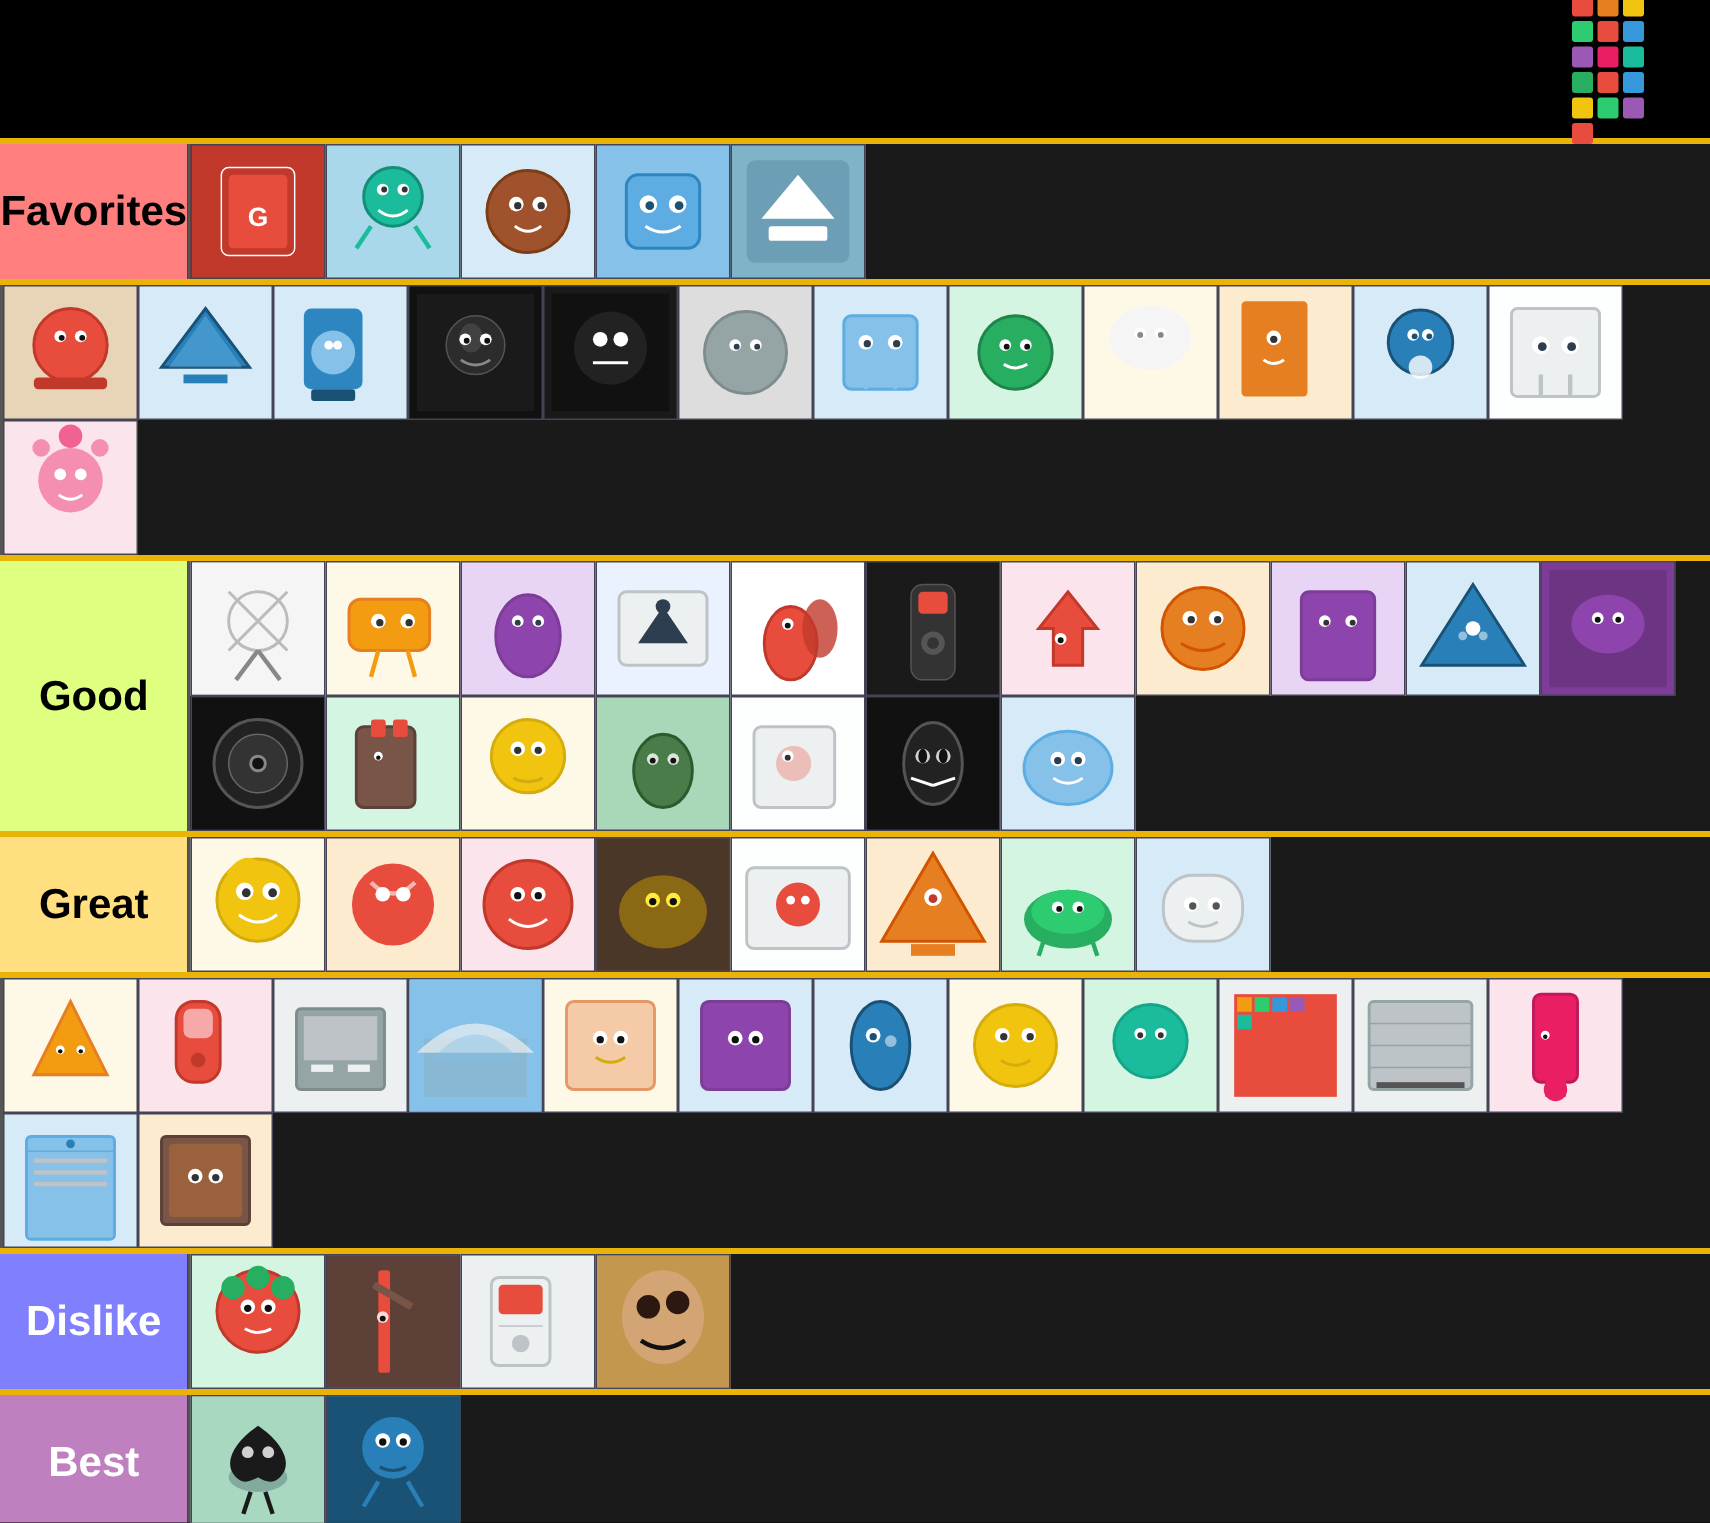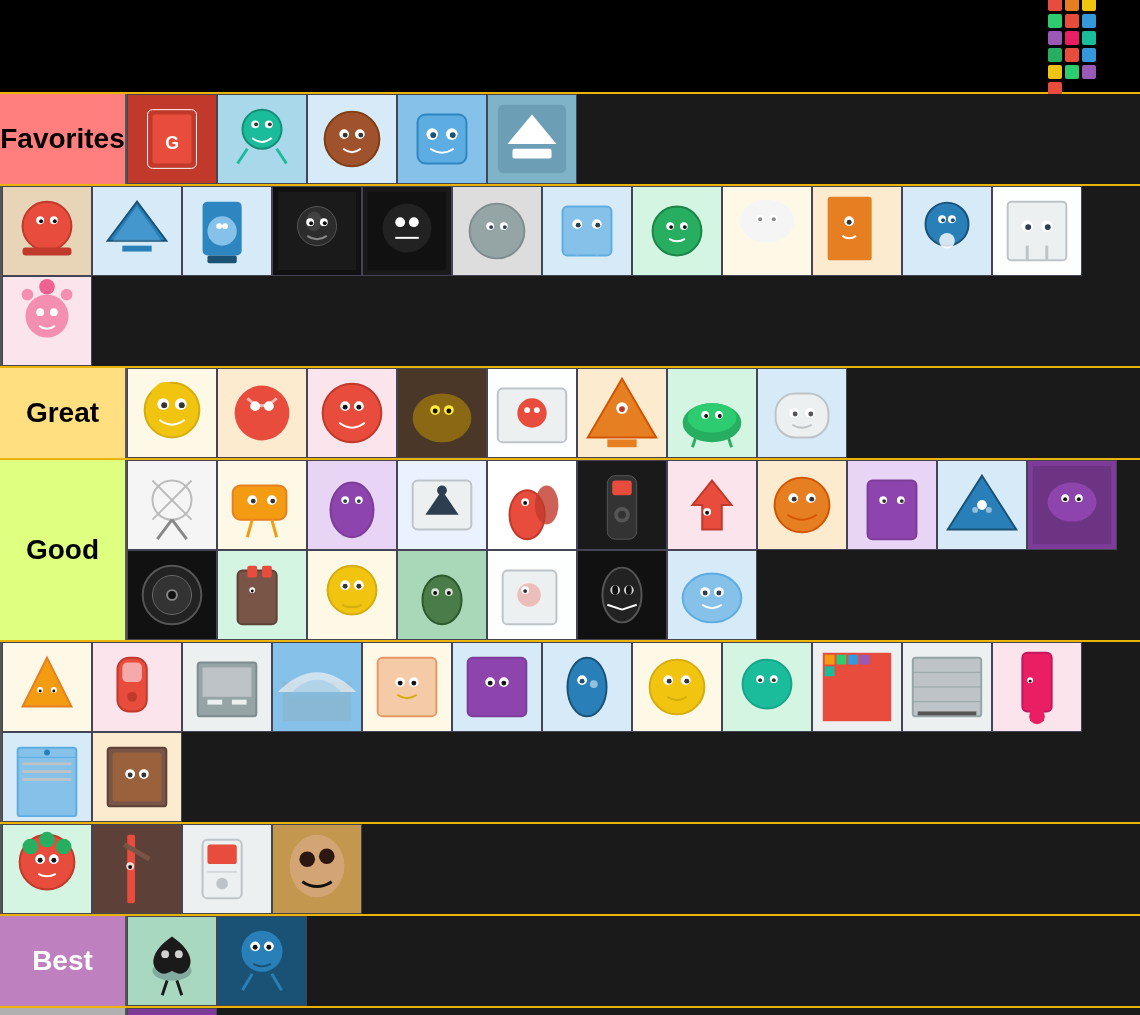--- a/index.html
+++ b/index.html
@@ -24,21 +24,21 @@
     }
 
     .header-logo {
       margin-left: auto;
       display: flex;
       align-items: center;
     }
 
     .tier-row {
       display: flex;
-      border-top: 2px solid #eab308;
+      border-top: 4px solid #eab308;
     }
 
     .tier-label {
       width: 125px;
       min-width: 125px;
       display: flex;
       align-items: center;
       justify-content: center;
       font-size: 28px;
       font-weight: bold;
@@ -324,20 +324,192 @@
             <circle cx="65" cy="18" r="6" fill="#f48fb1"></circle>
             <circle cx="38" cy="36" r="4" fill="white"></circle>
             <circle cx="52" cy="36" r="4" fill="white"></circle>
             <path d="M37 50 Q45 56 53 50" stroke="white" stroke-width="2" fill="none"></path>
           </svg>
         </div>
     </div>
   </div>
 
   <div class="tier-row">
+    <div class="tier-label good-label">Good</div>
+    <div class="tier-items">
+
+      <div class="item-box" style="background:#fff;">
+          <svg viewBox="0 0 90 90" width="90" height="90">
+            <rect x="0" y="0" width="90" height="90" fill="#f5f5f5"></rect>
+            <circle cx="45" cy="40" r="20" fill="none" stroke="#bbb" stroke-width="2"></circle>
+            <line x1="25" y1="20" x2="65" y2="60" stroke="#bbb" stroke-width="2"></line>
+            <line x1="65" y1="20" x2="25" y2="60" stroke="#bbb" stroke-width="2"></line>
+            <line x1="45" y1="60" x2="30" y2="80" stroke="#888" stroke-width="3"></line>
+            <line x1="45" y1="60" x2="60" y2="80" stroke="#888" stroke-width="3"></line>
+          </svg>
+        </div>
+      <div class="item-box" style="background:#fef9e7;">
+          <svg viewBox="0 0 90 90" width="90" height="90">
+            <rect x="15" y="25" width="55" height="35" rx="8" fill="#f39c12" stroke="#e67e22" stroke-width="2"></rect>
+            <circle cx="35" cy="40" r="5" fill="white"></circle>
+            <circle cx="55" cy="40" r="5" fill="white"></circle>
+            <circle cx="36" cy="41" r="2.5" fill="#333"></circle>
+            <circle cx="56" cy="41" r="2.5" fill="#333"></circle>
+            <line x1="35" y1="60" x2="30" y2="78" stroke="#f39c12" stroke-width="3"></line>
+            <line x1="55" y1="60" x2="60" y2="78" stroke="#f39c12" stroke-width="3"></line>
+          </svg>
+        </div>
+      <div class="item-box" style="background:#e8d5f5;">
+          <svg viewBox="0 0 90 90" width="90" height="90">
+            <ellipse cx="45" cy="50" rx="22" ry="28" fill="#8e44ad" stroke="#7d3c98" stroke-width="2"></ellipse>
+            <circle cx="38" cy="40" r="4" fill="white"></circle>
+            <circle cx="52" cy="40" r="4" fill="white"></circle>
+            <circle cx="38" cy="41" r="2" fill="#2c3e50"></circle>
+            <circle cx="52" cy="41" r="2" fill="#2c3e50"></circle>
+          </svg>
+        </div>
+      <div class="item-box" style="background:#eaf2ff;">
+          <svg viewBox="0 0 90 90" width="90" height="90">
+            <rect x="15" y="20" width="60" height="50" rx="5" fill="#ecf0f1" stroke="#bdc3c7" stroke-width="2"></rect>
+            <polygon points="45,30 62,55 28,55" fill="#2c3e50"></polygon>
+            <circle cx="45" cy="30" r="5" fill="#2c3e50"></circle>
+          </svg>
+        </div>
+      <div class="item-box" style="background:#fff;">
+          <svg viewBox="0 0 90 90" width="90" height="90">
+            <ellipse cx="40" cy="55" rx="18" ry="25" fill="#e74c3c" stroke="#c0392b" stroke-width="2"></ellipse>
+            <ellipse cx="60" cy="45" rx="12" ry="20" fill="#c0392b" opacity="0.8"></ellipse>
+            <circle cx="38" cy="42" r="4" fill="white"></circle>
+            <circle cx="38" cy="43" r="2" fill="#111"></circle>
+          </svg>
+        </div>
+      <div class="item-box" style="background:#1a1a1a;">
+          <svg viewBox="0 0 90 90" width="90" height="90">
+            <rect x="5" y="5" width="80" height="80" fill="#1a1a1a"></rect>
+            <rect x="30" y="15" width="30" height="65" rx="8" fill="#333" stroke="#555" stroke-width="1"></rect>
+            <rect x="35" y="20" width="20" height="15" rx="3" fill="#e74c3c"></rect>
+            <circle cx="45" cy="55" r="8" fill="#555"></circle>
+            <circle cx="45" cy="55" r="4" fill="#333"></circle>
+          </svg>
+        </div>
+      <div class="item-box" style="background:#fce4ec;">
+          <svg viewBox="0 0 90 90" width="90" height="90">
+            <path d="M45 20 L65 45 L55 45 L55 70 L35 70 L35 45 L25 45 Z" fill="#e74c3c" stroke="#c0392b" stroke-width="2"></path>
+            <circle cx="40" cy="52" r="4" fill="white"></circle>
+            <circle cx="40" cy="53" r="2" fill="#111"></circle>
+          </svg>
+        </div>
+      <div class="item-box" style="background:#fdebd0;">
+          <svg viewBox="0 0 90 90" width="90" height="90">
+            <circle cx="45" cy="45" r="28" fill="#e67e22" stroke="#d35400" stroke-width="2"></circle>
+            <circle cx="36" cy="38" r="5" fill="white"></circle>
+            <circle cx="54" cy="38" r="5" fill="white"></circle>
+            <circle cx="37" cy="39" r="2.5" fill="#333"></circle>
+            <circle cx="55" cy="39" r="2.5" fill="#333"></circle>
+            <path d="M30 55 Q45 65 60 55" stroke="#d35400" stroke-width="2" fill="none"></path>
+          </svg>
+        </div>
+      <div class="item-box" style="background:#e8d5f5;">
+          <svg viewBox="0 0 90 90" width="90" height="90">
+            <rect x="20" y="20" width="50" height="60" rx="5" fill="#8e44ad" stroke="#7d3c98" stroke-width="2"></rect>
+            <circle cx="36" cy="40" r="4" fill="white"></circle>
+            <circle cx="54" cy="40" r="4" fill="white"></circle>
+            <circle cx="37" cy="41" r="2" fill="#333"></circle>
+            <circle cx="55" cy="41" r="2" fill="#333"></circle>
+          </svg>
+        </div>
+      <div class="item-box" style="background:#d6eaf8;">
+          <svg viewBox="0 0 90 90" width="90" height="90">
+            <polygon points="45,15 80,70 10,70" fill="#2980b9" stroke="#1a5276" stroke-width="2"></polygon>
+            <circle cx="45" cy="45" r="5" fill="white"></circle>
+            <circle cx="38" cy="50" r="3" fill="white" opacity="0.5"></circle>
+            <circle cx="52" cy="50" r="3" fill="white" opacity="0.5"></circle>
+          </svg>
+        </div>
+      <div class="item-box" style="background:#7d3c98;">
+          <svg viewBox="0 0 90 90" width="90" height="90">
+            <rect x="5" y="5" width="80" height="80" fill="#6c3483"></rect>
+            <ellipse cx="45" cy="42" rx="25" ry="20" fill="#8e44ad"></ellipse>
+            <circle cx="38" cy="38" r="4" fill="white"></circle>
+            <circle cx="52" cy="38" r="4" fill="white"></circle>
+            <circle cx="38" cy="39" r="2" fill="#111"></circle>
+            <circle cx="52" cy="39" r="2" fill="#111"></circle>
+          </svg>
+        </div>
+
+      <div class="item-box" style="background:#111;">
+          <svg viewBox="0 0 90 90" width="90" height="90">
+            <rect x="0" y="0" width="90" height="90" fill="#111"></rect>
+            <circle cx="45" cy="45" r="30" fill="#222" stroke="#555" stroke-width="2"></circle>
+            <circle cx="45" cy="45" r="20" fill="#333" stroke="#666" stroke-width="1"></circle>
+            <circle cx="45" cy="45" r="5" fill="#111" stroke="#888" stroke-width="2"></circle>
+          </svg>
+        </div>
+      <div class="item-box" style="background:#d5f5e3;">
+          <svg viewBox="0 0 90 90" width="90" height="90">
+            <rect x="20" y="20" width="40" height="55" rx="5" fill="#795548" stroke="#5d4037" stroke-width="2"></rect>
+            <rect x="30" y="15" width="10" height="12" rx="2" fill="#e74c3c"></rect>
+            <rect x="45" y="15" width="10" height="12" rx="2" fill="#e74c3c"></rect>
+            <circle cx="35" cy="40" r="3" fill="white"></circle>
+            <circle cx="35" cy="41" r="1.5" fill="#111"></circle>
+          </svg>
+        </div>
+      <div class="item-box" style="background:#fef9e7;">
+          <svg viewBox="0 0 90 90" width="90" height="90">
+            <circle cx="45" cy="40" r="25" fill="#f1c40f" stroke="#d4ac0d" stroke-width="2"></circle>
+            <circle cx="38" cy="35" r="5" fill="white"></circle>
+            <circle cx="52" cy="35" r="5" fill="white"></circle>
+            <circle cx="38" cy="36" r="2.5" fill="#333"></circle>
+            <circle cx="52" cy="36" r="2.5" fill="#333"></circle>
+            <path d="M35 55 Q45 60 55 55" stroke="#d4ac0d" stroke-width="2" fill="none"></path>
+          </svg>
+        </div>
+      <div class="item-box" style="background:#a8d8b8;">
+          <svg viewBox="0 0 90 90" width="90" height="90">
+            <ellipse cx="45" cy="50" rx="20" ry="25" fill="#4a7c4a" stroke="#2d5a2d" stroke-width="2"></ellipse>
+            <circle cx="38" cy="42" r="4" fill="white" opacity="0.8"></circle>
+            <circle cx="52" cy="42" r="4" fill="white" opacity="0.8"></circle>
+            <circle cx="38" cy="43" r="2" fill="#111"></circle>
+            <circle cx="52" cy="43" r="2" fill="#111"></circle>
+          </svg>
+        </div>
+      <div class="item-box" style="background:#fdfefe;">
+          <svg viewBox="0 0 90 90" width="90" height="90">
+            <rect x="15" y="20" width="55" height="55" rx="5" fill="#ecf0f1" stroke="#bdc3c7" stroke-width="2"></rect>
+            <circle cx="42" cy="45" r="12" fill="#e74c3c" opacity="0.3"></circle>
+            <circle cx="38" cy="40" r="4" fill="white"></circle>
+            <circle cx="38" cy="41" r="2" fill="#333"></circle>
+          </svg>
+        </div>
+      <div class="item-box" style="background:#1a1a1a;">
+          <svg viewBox="0 0 90 90" width="90" height="90">
+            <rect x="0" y="0" width="90" height="90" fill="#111"></rect>
+            <ellipse cx="45" cy="45" rx="20" ry="28" fill="#222" stroke="#555" stroke-width="2"></ellipse>
+            <circle cx="38" cy="40" r="5" fill="white" opacity="0.8"></circle>
+            <circle cx="52" cy="40" r="5" fill="white" opacity="0.8"></circle>
+            <ellipse cx="38" cy="40" rx="3" ry="5" fill="#111"></ellipse>
+            <ellipse cx="52" cy="40" rx="3" ry="5" fill="#111"></ellipse>
+            <line x1="30" y1="55" x2="45" y2="60" stroke="white" stroke-width="2"></line>
+            <line x1="60" y1="55" x2="45" y2="60" stroke="white" stroke-width="2"></line>
+          </svg>
+        </div>
+      <div class="item-box" style="background:#d6eaf8;">
+          <svg viewBox="0 0 90 90" width="90" height="90">
+            <ellipse cx="45" cy="48" rx="30" ry="25" fill="#85c1e9" stroke="#5dade2" stroke-width="2"></ellipse>
+            <circle cx="38" cy="42" r="5" fill="white"></circle>
+            <circle cx="52" cy="42" r="5" fill="white"></circle>
+            <circle cx="38" cy="43" r="2.5" fill="#2c3e50"></circle>
+            <circle cx="52" cy="43" r="2.5" fill="#2c3e50"></circle>
+            <path d="M35 55 Q45 62 55 55" stroke="white" stroke-width="2" fill="none"></path>
+          </svg>
+        </div>
+    </div>
+  </div>
+
+  <div class="tier-row">
     <div class="tier-label great-label">Great</div>
     <div class="tier-items">
       <div class="item-box" style="background:#fef9e7;">
           <svg viewBox="0 0 90 90" width="90" height="90">
             <circle cx="45" cy="42" r="28" fill="#f1c40f" stroke="#d4ac0d" stroke-width="2"></circle>
             <circle cx="36" cy="36" r="6" fill="white"></circle>
             <circle cx="54" cy="36" r="6" fill="white"></circle>
             <circle cx="37" cy="37" r="3" fill="#333"></circle>
             <circle cx="55" cy="37" r="3" fill="#333"></circle>
             <path d="M32 52 Q45 62 58 52" stroke="white" stroke-width="2" fill="none"></path>
@@ -407,192 +579,20 @@
             <circle cx="53" cy="45" r="5" fill="white"></circle>
             <circle cx="38" cy="46" r="2.5" fill="#555"></circle>
             <circle cx="54" cy="46" r="2.5" fill="#555"></circle>
             <path d="M35 57 Q45 63 55 57" stroke="#bdc3c7" stroke-width="2" fill="none"></path>
           </svg>
         </div>
     </div>
   </div>
 
   <div class="tier-row">
-    <div class="tier-label good-label">Good</div>
-    <div class="tier-items">
-
-      <div class="item-box" style="background:#fff;">
-          <svg viewBox="0 0 90 90" width="90" height="90">
-            <rect x="0" y="0" width="90" height="90" fill="#f5f5f5"></rect>
-            <circle cx="45" cy="40" r="20" fill="none" stroke="#bbb" stroke-width="2"></circle>
-            <line x1="25" y1="20" x2="65" y2="60" stroke="#bbb" stroke-width="2"></line>
-            <line x1="65" y1="20" x2="25" y2="60" stroke="#bbb" stroke-width="2"></line>
-            <line x1="45" y1="60" x2="30" y2="80" stroke="#888" stroke-width="3"></line>
-            <line x1="45" y1="60" x2="60" y2="80" stroke="#888" stroke-width="3"></line>
-          </svg>
-        </div>
-      <div class="item-box" style="background:#fef9e7;">
-          <svg viewBox="0 0 90 90" width="90" height="90">
-            <rect x="15" y="25" width="55" height="35" rx="8" fill="#f39c12" stroke="#e67e22" stroke-width="2"></rect>
-            <circle cx="35" cy="40" r="5" fill="white"></circle>
-            <circle cx="55" cy="40" r="5" fill="white"></circle>
-            <circle cx="36" cy="41" r="2.5" fill="#333"></circle>
-            <circle cx="56" cy="41" r="2.5" fill="#333"></circle>
-            <line x1="35" y1="60" x2="30" y2="78" stroke="#f39c12" stroke-width="3"></line>
-            <line x1="55" y1="60" x2="60" y2="78" stroke="#f39c12" stroke-width="3"></line>
-          </svg>
-        </div>
-      <div class="item-box" style="background:#e8d5f5;">
-          <svg viewBox="0 0 90 90" width="90" height="90">
-            <ellipse cx="45" cy="50" rx="22" ry="28" fill="#8e44ad" stroke="#7d3c98" stroke-width="2"></ellipse>
-            <circle cx="38" cy="40" r="4" fill="white"></circle>
-            <circle cx="52" cy="40" r="4" fill="white"></circle>
-            <circle cx="38" cy="41" r="2" fill="#2c3e50"></circle>
-            <circle cx="52" cy="41" r="2" fill="#2c3e50"></circle>
-          </svg>
-        </div>
-      <div class="item-box" style="background:#eaf2ff;">
-          <svg viewBox="0 0 90 90" width="90" height="90">
-            <rect x="15" y="20" width="60" height="50" rx="5" fill="#ecf0f1" stroke="#bdc3c7" stroke-width="2"></rect>
-            <polygon points="45,30 62,55 28,55" fill="#2c3e50"></polygon>
-            <circle cx="45" cy="30" r="5" fill="#2c3e50"></circle>
-          </svg>
-        </div>
-      <div class="item-box" style="background:#fff;">
-          <svg viewBox="0 0 90 90" width="90" height="90">
-            <ellipse cx="40" cy="55" rx="18" ry="25" fill="#e74c3c" stroke="#c0392b" stroke-width="2"></ellipse>
-            <ellipse cx="60" cy="45" rx="12" ry="20" fill="#c0392b" opacity="0.8"></ellipse>
-            <circle cx="38" cy="42" r="4" fill="white"></circle>
-            <circle cx="38" cy="43" r="2" fill="#111"></circle>
-          </svg>
-        </div>
-      <div class="item-box" style="background:#1a1a1a;">
-          <svg viewBox="0 0 90 90" width="90" height="90">
-            <rect x="5" y="5" width="80" height="80" fill="#1a1a1a"></rect>
-            <rect x="30" y="15" width="30" height="65" rx="8" fill="#333" stroke="#555" stroke-width="1"></rect>
-            <rect x="35" y="20" width="20" height="15" rx="3" fill="#e74c3c"></rect>
-            <circle cx="45" cy="55" r="8" fill="#555"></circle>
-            <circle cx="45" cy="55" r="4" fill="#333"></circle>
-          </svg>
-        </div>
-      <div class="item-box" style="background:#fce4ec;">
-          <svg viewBox="0 0 90 90" width="90" height="90">
-            <path d="M45 20 L65 45 L55 45 L55 70 L35 70 L35 45 L25 45 Z" fill="#e74c3c" stroke="#c0392b" stroke-width="2"></path>
-            <circle cx="40" cy="52" r="4" fill="white"></circle>
-            <circle cx="40" cy="53" r="2" fill="#111"></circle>
-          </svg>
-        </div>
-      <div class="item-box" style="background:#fdebd0;">
-          <svg viewBox="0 0 90 90" width="90" height="90">
-            <circle cx="45" cy="45" r="28" fill="#e67e22" stroke="#d35400" stroke-width="2"></circle>
-            <circle cx="36" cy="38" r="5" fill="white"></circle>
-            <circle cx="54" cy="38" r="5" fill="white"></circle>
-            <circle cx="37" cy="39" r="2.5" fill="#333"></circle>
-            <circle cx="55" cy="39" r="2.5" fill="#333"></circle>
-            <path d="M30 55 Q45 65 60 55" stroke="#d35400" stroke-width="2" fill="none"></path>
-          </svg>
-        </div>
-      <div class="item-box" style="background:#e8d5f5;">
-          <svg viewBox="0 0 90 90" width="90" height="90">
-            <rect x="20" y="20" width="50" height="60" rx="5" fill="#8e44ad" stroke="#7d3c98" stroke-width="2"></rect>
-            <circle cx="36" cy="40" r="4" fill="white"></circle>
-            <circle cx="54" cy="40" r="4" fill="white"></circle>
-            <circle cx="37" cy="41" r="2" fill="#333"></circle>
-            <circle cx="55" cy="41" r="2" fill="#333"></circle>
-          </svg>
-        </div>
-      <div class="item-box" style="background:#d6eaf8;">
-          <svg viewBox="0 0 90 90" width="90" height="90">
-            <polygon points="45,15 80,70 10,70" fill="#2980b9" stroke="#1a5276" stroke-width="2"></polygon>
-            <circle cx="45" cy="45" r="5" fill="white"></circle>
-            <circle cx="38" cy="50" r="3" fill="white" opacity="0.5"></circle>
-            <circle cx="52" cy="50" r="3" fill="white" opacity="0.5"></circle>
-          </svg>
-        </div>
-      <div class="item-box" style="background:#7d3c98;">
-          <svg viewBox="0 0 90 90" width="90" height="90">
-            <rect x="5" y="5" width="80" height="80" fill="#6c3483"></rect>
-            <ellipse cx="45" cy="42" rx="25" ry="20" fill="#8e44ad"></ellipse>
-            <circle cx="38" cy="38" r="4" fill="white"></circle>
-            <circle cx="52" cy="38" r="4" fill="white"></circle>
-            <circle cx="38" cy="39" r="2" fill="#111"></circle>
-            <circle cx="52" cy="39" r="2" fill="#111"></circle>
-          </svg>
-        </div>
-
-      <div class="item-box" style="background:#111;">
-          <svg viewBox="0 0 90 90" width="90" height="90">
-            <rect x="0" y="0" width="90" height="90" fill="#111"></rect>
-            <circle cx="45" cy="45" r="30" fill="#222" stroke="#555" stroke-width="2"></circle>
-            <circle cx="45" cy="45" r="20" fill="#333" stroke="#666" stroke-width="1"></circle>
-            <circle cx="45" cy="45" r="5" fill="#111" stroke="#888" stroke-width="2"></circle>
-          </svg>
-        </div>
-      <div class="item-box" style="background:#d5f5e3;">
-          <svg viewBox="0 0 90 90" width="90" height="90">
-            <rect x="20" y="20" width="40" height="55" rx="5" fill="#795548" stroke="#5d4037" stroke-width="2"></rect>
-            <rect x="30" y="15" width="10" height="12" rx="2" fill="#e74c3c"></rect>
-            <rect x="45" y="15" width="10" height="12" rx="2" fill="#e74c3c"></rect>
-            <circle cx="35" cy="40" r="3" fill="white"></circle>
-            <circle cx="35" cy="41" r="1.5" fill="#111"></circle>
-          </svg>
-        </div>
-      <div class="item-box" style="background:#fef9e7;">
-          <svg viewBox="0 0 90 90" width="90" height="90">
-            <circle cx="45" cy="40" r="25" fill="#f1c40f" stroke="#d4ac0d" stroke-width="2"></circle>
-            <circle cx="38" cy="35" r="5" fill="white"></circle>
-            <circle cx="52" cy="35" r="5" fill="white"></circle>
-            <circle cx="38" cy="36" r="2.5" fill="#333"></circle>
-            <circle cx="52" cy="36" r="2.5" fill="#333"></circle>
-            <path d="M35 55 Q45 60 55 55" stroke="#d4ac0d" stroke-width="2" fill="none"></path>
-          </svg>
-        </div>
-      <div class="item-box" style="background:#a8d8b8;">
-          <svg viewBox="0 0 90 90" width="90" height="90">
-            <ellipse cx="45" cy="50" rx="20" ry="25" fill="#4a7c4a" stroke="#2d5a2d" stroke-width="2"></ellipse>
-            <circle cx="38" cy="42" r="4" fill="white" opacity="0.8"></circle>
-            <circle cx="52" cy="42" r="4" fill="white" opacity="0.8"></circle>
-            <circle cx="38" cy="43" r="2" fill="#111"></circle>
-            <circle cx="52" cy="43" r="2" fill="#111"></circle>
-          </svg>
-        </div>
-      <div class="item-box" style="background:#fdfefe;">
-          <svg viewBox="0 0 90 90" width="90" height="90">
-            <rect x="15" y="20" width="55" height="55" rx="5" fill="#ecf0f1" stroke="#bdc3c7" stroke-width="2"></rect>
-            <circle cx="42" cy="45" r="12" fill="#e74c3c" opacity="0.3"></circle>
-            <circle cx="38" cy="40" r="4" fill="white"></circle>
-            <circle cx="38" cy="41" r="2" fill="#333"></circle>
-          </svg>
-        </div>
-      <div class="item-box" style="background:#1a1a1a;">
-          <svg viewBox="0 0 90 90" width="90" height="90">
-            <rect x="0" y="0" width="90" height="90" fill="#111"></rect>
-            <ellipse cx="45" cy="45" rx="20" ry="28" fill="#222" stroke="#555" stroke-width="2"></ellipse>
-            <circle cx="38" cy="40" r="5" fill="white" opacity="0.8"></circle>
-            <circle cx="52" cy="40" r="5" fill="white" opacity="0.8"></circle>
-            <ellipse cx="38" cy="40" rx="3" ry="5" fill="#111"></ellipse>
-            <ellipse cx="52" cy="40" rx="3" ry="5" fill="#111"></ellipse>
-            <line x1="30" y1="55" x2="45" y2="60" stroke="white" stroke-width="2"></line>
-            <line x1="60" y1="55" x2="45" y2="60" stroke="white" stroke-width="2"></line>
-          </svg>
-        </div>
-      <div class="item-box" style="background:#d6eaf8;">
-          <svg viewBox="0 0 90 90" width="90" height="90">
-            <ellipse cx="45" cy="48" rx="30" ry="25" fill="#85c1e9" stroke="#5dade2" stroke-width="2"></ellipse>
-            <circle cx="38" cy="42" r="5" fill="white"></circle>
-            <circle cx="52" cy="42" r="5" fill="white"></circle>
-            <circle cx="38" cy="43" r="2.5" fill="#2c3e50"></circle>
-            <circle cx="52" cy="43" r="2.5" fill="#2c3e50"></circle>
-            <path d="M35 55 Q45 62 55 55" stroke="white" stroke-width="2" fill="none"></path>
-          </svg>
-        </div>
-    </div>
-  </div>
-
-  <div class="tier-row">
     <div class="tier-items">
 
       <div class="item-box" style="background:#fef9e7;">
           <svg viewBox="0 0 90 90" width="90" height="90">
             <polygon points="45,15 70,65 20,65" fill="#f39c12" stroke="#e67e22" stroke-width="2"></polygon>
             <circle cx="38" cy="48" r="3" fill="white"></circle>
             <circle cx="52" cy="48" r="3" fill="white"></circle>
             <circle cx="38" cy="49" r="1.5" fill="#111"></circle>
             <circle cx="52" cy="49" r="1.5" fill="#111"></circle>
           </svg>
@@ -714,20 +714,21 @@
             <circle cx="38" cy="42" r="5" fill="white"></circle>
             <circle cx="52" cy="42" r="5" fill="white"></circle>
             <circle cx="38" cy="43" r="2.5" fill="#333"></circle>
             <circle cx="52" cy="43" r="2.5" fill="#333"></circle>
           </svg>
         </div>
     </div>
   </div>
 
   <div class="tier-row">
+    <div class="tier-label dislike-label">Dislike</div>
     <div class="tier-items">
       <div class="item-box" style="background:#d5f5e3;">
           <svg viewBox="0 0 90 90" width="90" height="90">
             <circle cx="45" cy="38" r="28" fill="#e74c3c" stroke="#c0392b" stroke-width="2"></circle>
             <circle cx="28" cy="22" r="8" fill="#27ae60"></circle>
             <circle cx="62" cy="22" r="8" fill="#27ae60"></circle>
             <circle cx="45" cy="15" r="8" fill="#27ae60"></circle>
             <circle cx="38" cy="35" r="5" fill="white"></circle>
             <circle cx="52" cy="35" r="5" fill="white"></circle>
             <circle cx="38" cy="36" r="2.5" fill="#111"></circle>

